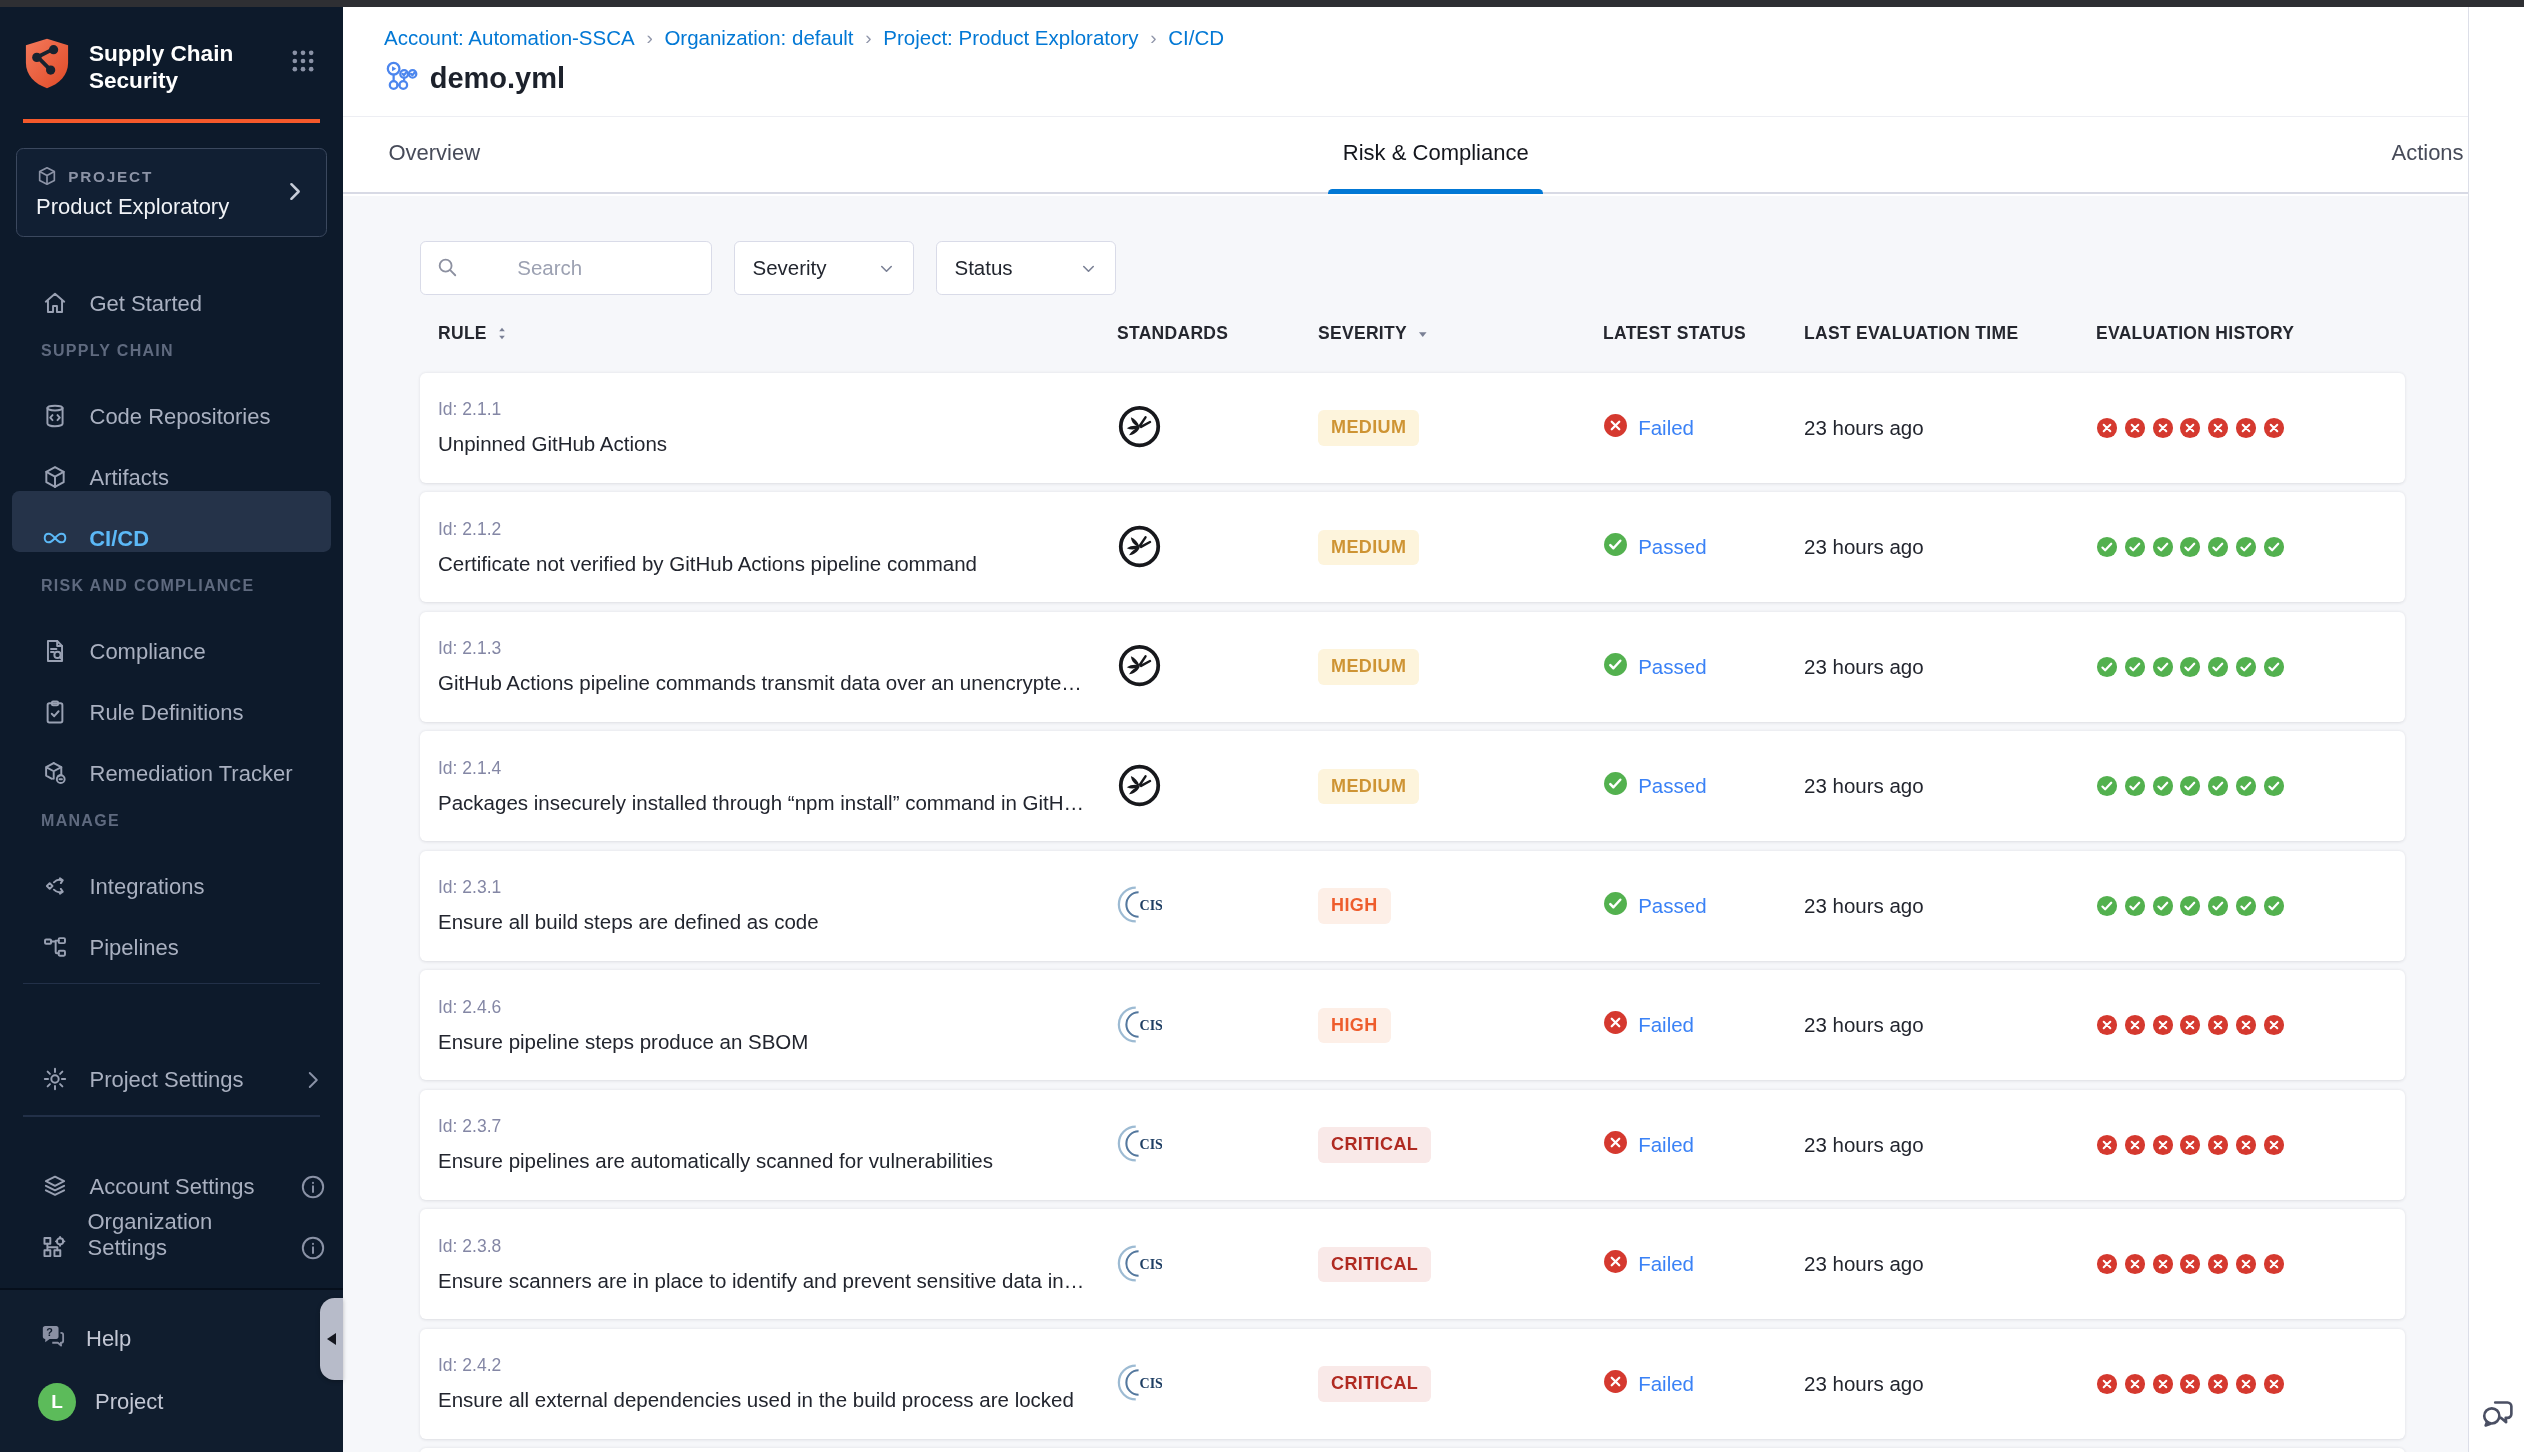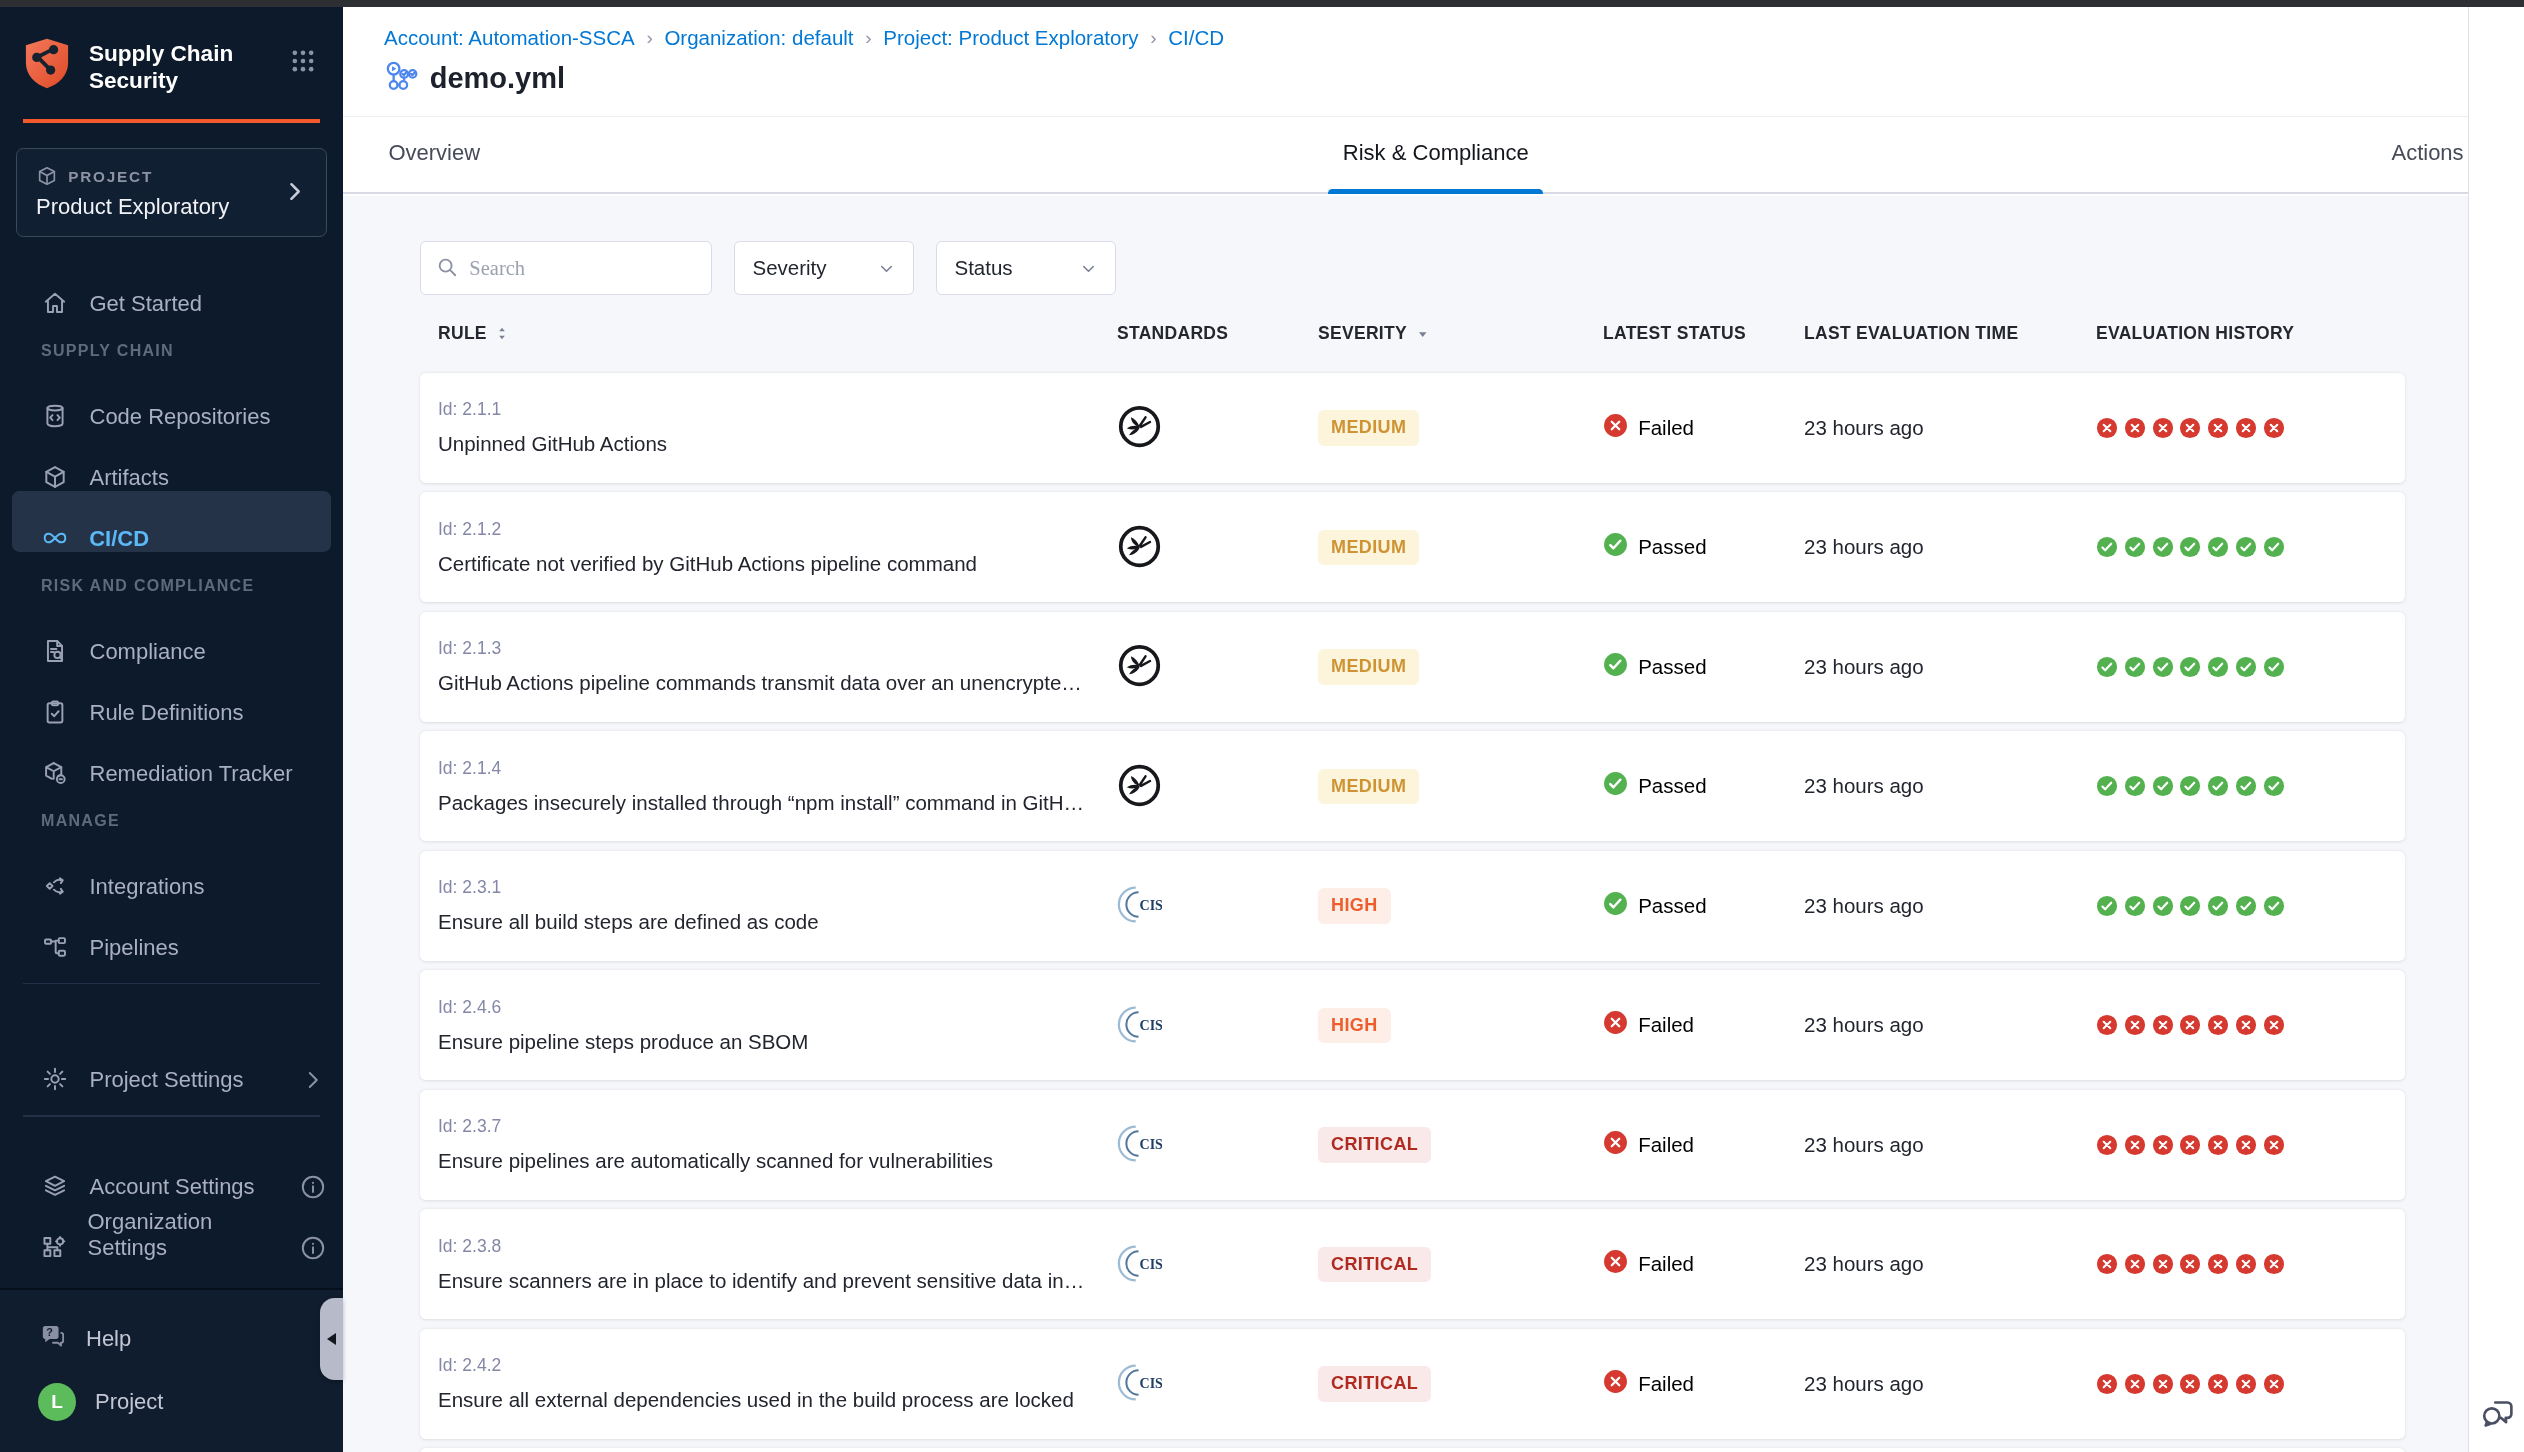--- a/index.html
+++ b/index.html
@@ -69,21 +69,21 @@
   .tab.active::after { content:""; position:absolute; left:-10.2px; right:-10.2px; bottom:-2.2px; height:5.1px;
     background:#0278D5; border-radius:4.4px 4.4px 0 0; }
 
   .content { position:absolute; top:189px; left:0; right:0; bottom:0; background:#F6F7FA;
     padding:45px 0 0 77px; overflow:hidden; }
 
   .filters { display:flex; gap:22px; }
   .search-box { width:292px; height:54px; background:#fff; border:1.5px solid #D9DBE8; border-radius:5.8px;
     display:flex; align-items:center; padding:0 14.6px; gap:11.7px; color:#8C90A0; }
   .search-box input { border:none; outline:none; font-size:20.5px; width:100%; color:#22262F;
-    font-family:Liberation Serif, serif; background:transparent; }
+    font-family:Liberation Sans, sans-serif; background:transparent;margin-left:48px; }
   .search-box input::placeholder { color:#9CA1B2; }
   .select-box { min-width:180px; height:54px; background:#fff; border:1.5px solid #D9DBE8; border-radius:5.8px;
     display:flex; align-items:center; justify-content:space-between; padding:0 17.5px; font-size:20.5px;
     color:#22262F; cursor:pointer; gap:22px; }
   .select-box .chev { color:#7A8095; display:flex; }
 
   .grid-cols { display:grid; grid-template-columns:679px 201px 285px 201px 292px 1fr; align-items:center; }
   .table-head { width:1985px; margin-top:17.5px; padding:0 18px; height:41px; }
   .th { font-size:17.5px; font-weight:700; color:#25272F; letter-spacing:0.3px; display:flex;
     align-items:center; gap:7.3px; cursor:pointer; }
@@ -95,21 +95,21 @@
   .cell-rule { display:flex; flex-direction:column; gap:11.7px; padding-right:29px; }
   .row-id { font-size:17.5px; color:#8487A5; }
   .row-name { font-size:20.5px; color:#22252E; white-space:nowrap; overflow:hidden; text-overflow:ellipsis; }
   .cell-standard { display:flex; align-items:center; }
   .badge { display:inline-block; padding:7.3px 13px; border-radius:5.8px; font-size:18px; font-weight:700;
     letter-spacing:0.4px; }
   .sev-MEDIUM   { background:#FDF4DC; color:#CE9434; }
   .sev-HIGH     { background:#FDEFE7; color:#EE5D2D; }
   .sev-CRITICAL { background:#F9E9E8; color:#B02A21; }
   .cell-severity span { }
-  .cell-status { display:flex; align-items:center; gap:10.2px; font-size:20.5px; color:#000000; }
+  .cell-status { display:flex; align-items:center; gap:10.2px; font-size:20.5px; color:#3b82f6; }
   .cell-time { font-size:20.5px; color:#22252E; }
   .cell-history { display:flex; gap:5.8px; }
   .cell-history .hicon { display:flex; }
 </style>
 </head>
 <body>
 
 <div class="top-strip"></div>
 
 <nav class="sidebar">

